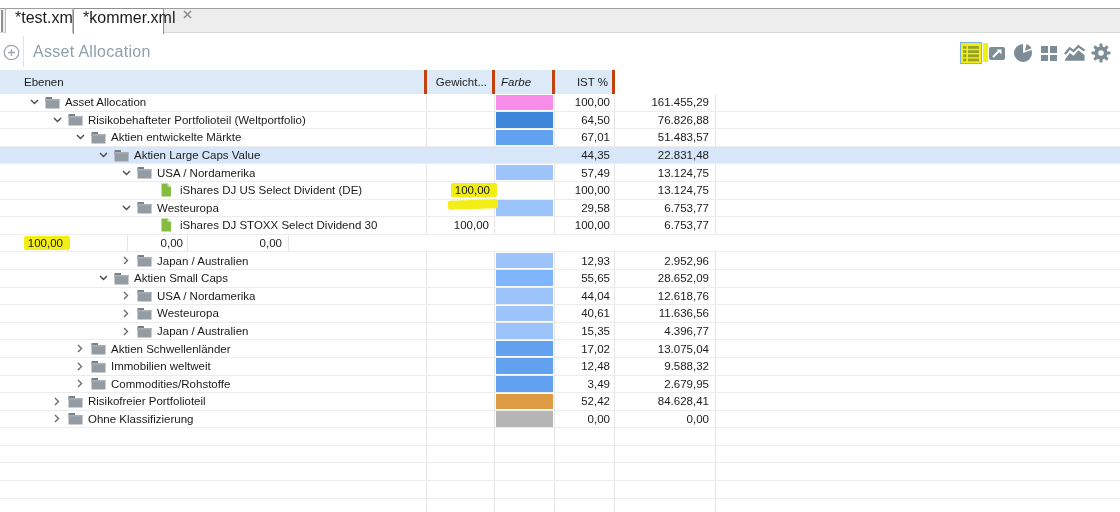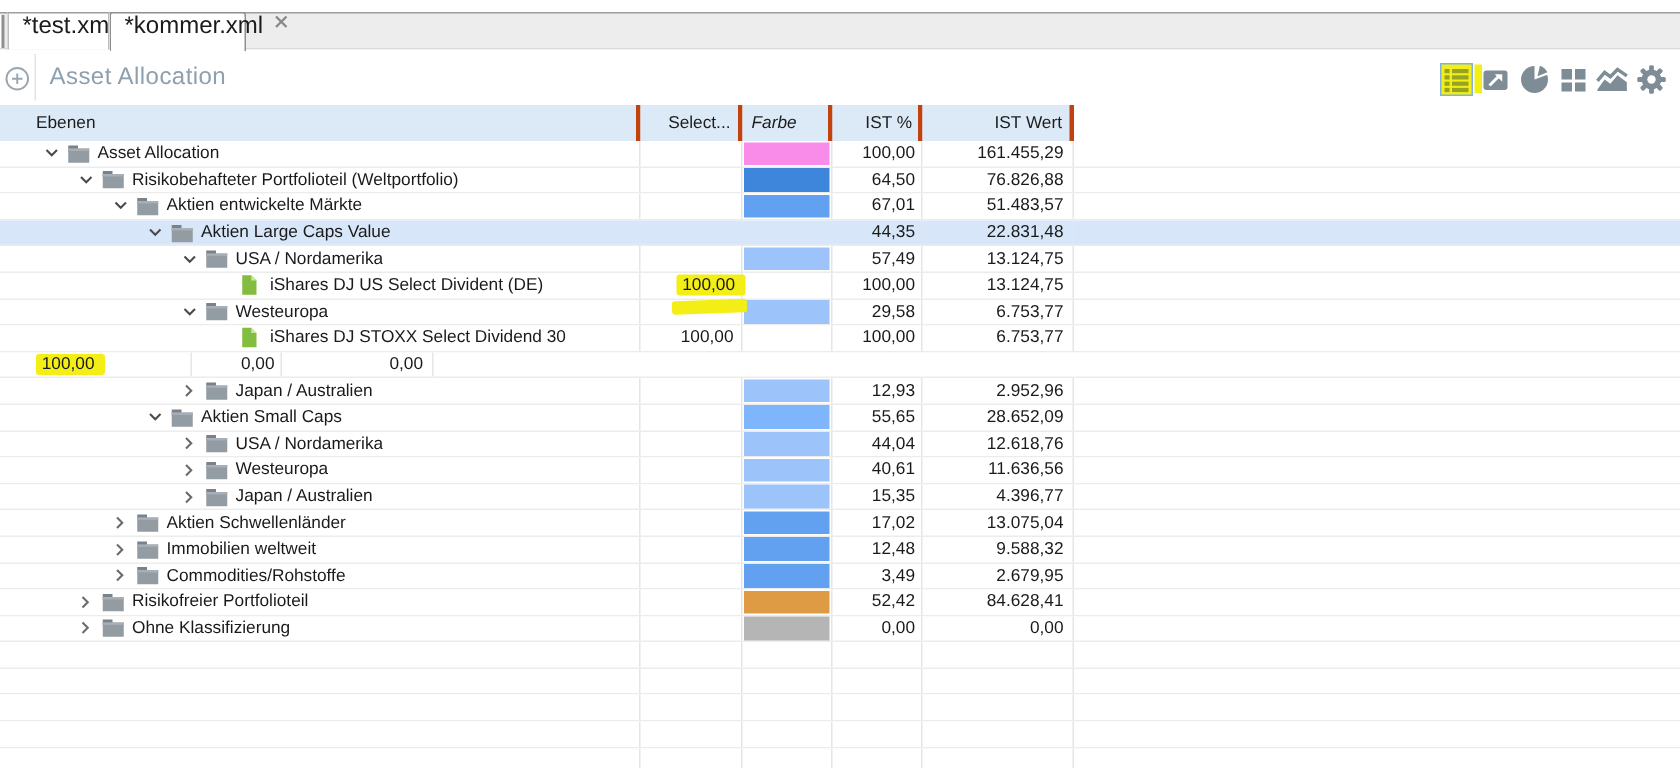--- a/index.html
+++ b/index.html
@@ -157,24 +157,23 @@
           </g>
           <circle cx="10" cy="10" r="6.6" fill="#7E8C96"></circle>
           <circle cx="10" cy="10" r="2.8" fill="#fff"></circle>
         </svg>
       </span>
     </div>
   </div>
 
   <div class="thead">
     <div class="th th-ebenen">Ebenen</div>
-    <div class="th th-gew num">Select...</div>
+    <div class="th th-gew num">Gewicht...</div>
     <div class="th th-farbe">Farbe</div>
     <div class="th th-pct num">IST %</div>
-    <div class="th th-wert num">IST Wert</div>
     <div class="th th-fill"></div>
   </div>
 
   <div class="tbody">
       <div class="trow">
         <div class="cell c-tree" style="padding-left: 26px;">
           <span class="chev">
             <svg width="9" height="6" viewBox="0 0 9 6">
               <path d="M1 1 L4.5 4.5 L8 1" stroke="#4a4a4a" stroke-width="1.4" fill="none"></path>
             </svg>

